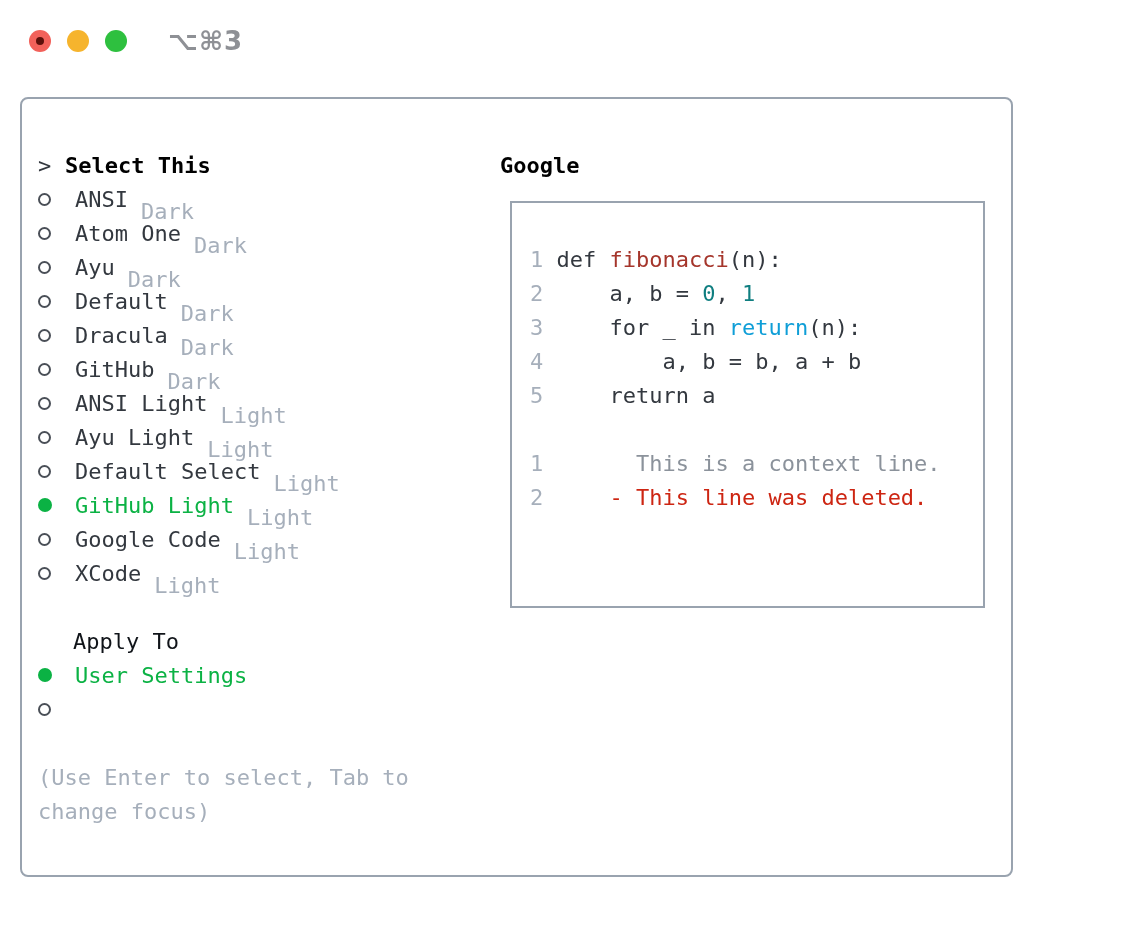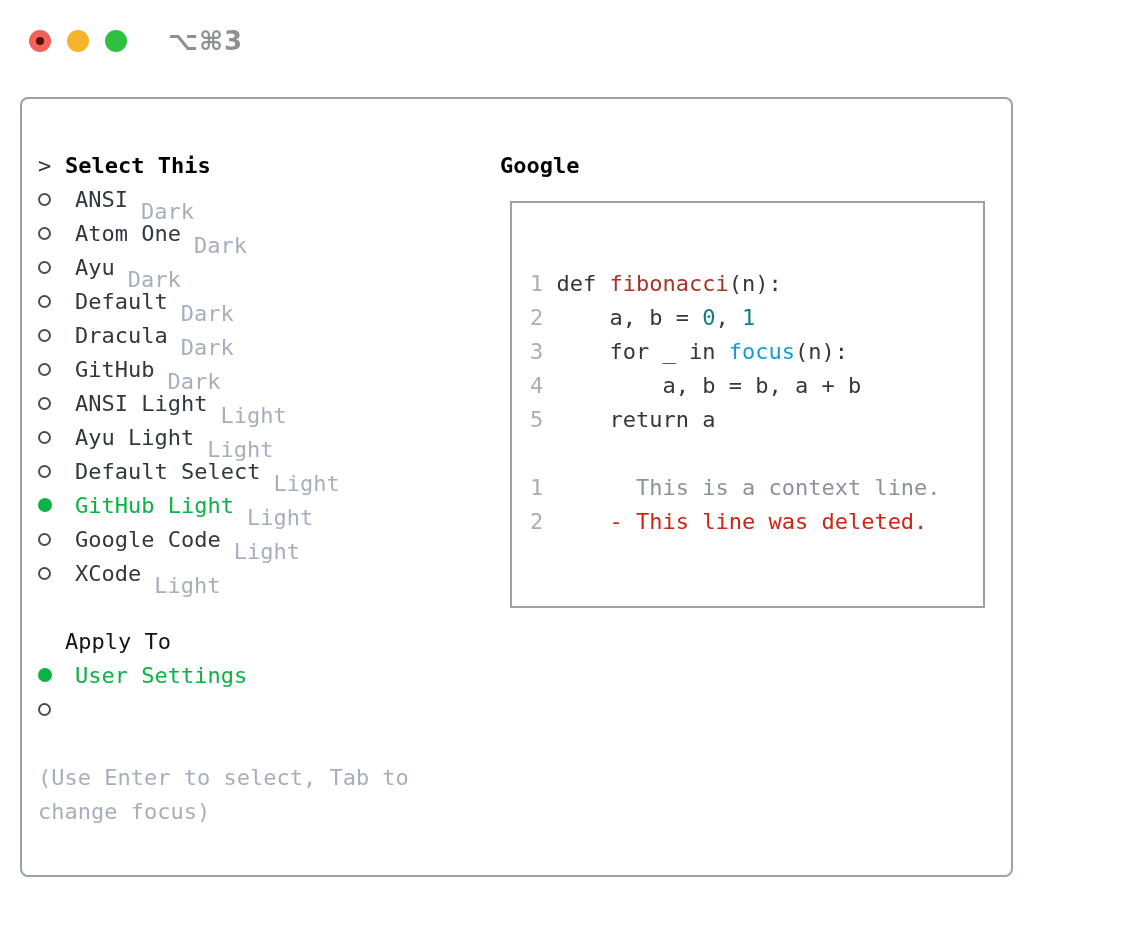--- a/index.html
+++ b/index.html
@@ -34,26 +34,26 @@
   .row{height:34px;display:flex;align-items:center;font-size:22px;color:var(--text);white-space:pre;}
   .spacer{height:34px;}
   .prompt{display:inline-block;width:27px;color:var(--text);}
   .bold-title{font-weight:bold;color:var(--heading);}
   .marker-cell{width:27px;display:flex;align-items:center;}
   .radio{width:13px;height:13px;border:2px solid #4a4f57;border-radius:50%;box-sizing:border-box;}
   .radio.on{width:14px;height:14px;border:none;background:var(--accent-green);}
   .t-name{color:var(--text);margin-left:10px;}
   .t-variant{color:var(--muted);margin-left:13px;margin-top:25px;}
   .selected .t-name{color:var(--accent-green);}
-  .apply-title{margin-left:27px;color:var(--apply-title);}
+  .apply-title{margin-left:35px;color:var(--apply-title);}
   .help-row{color:var(--muted);}
   
   .preview-title{position:absolute;left:478px;top:49px;height:34px;display:flex;align-items:center;font-size:22px;font-weight:bold;color:var(--heading);}
   .pbox{position:absolute;left:488px;top:102px;width:471px;height:403px;border:2px solid var(--border);background:#fff;overflow:hidden;}
-  .pbox-inner{padding:64px 0 0 18px;}
+  .pbox-inner{padding:40px 0 0 18px;}
   .pline{white-space:pre;font-size:22px;line-height:34px;height:34px;}
   .pgap{height:34px;}
   .lnum{color:var(--line-number);}
   .seg-fg{color:var(--text);}
   .seg-func{color:var(--func-red);}
   .seg-num{color:var(--number-teal);}
   .seg-builtin{color:var(--builtin-blue);}
   .seg-context{color:var(--diff-context);}
   .seg-deleted{color:var(--diff-deleted);}
   .seg-added{color:var(--diff-added);}
@@ -109,21 +109,21 @@
       <div class="row help-row">change focus)</div>
     </div>
 
     <div class="preview-title">Google</div>
 
     <div class="pbox">
       <div class="pbox-inner">
         <div>
             <div class="pline"><span class="lnum">1</span> <span class="seg-fg">def </span><span class="seg-func">fibonacci</span><span class="seg-fg">(n):</span></div>
             <div class="pline"><span class="lnum">2</span> <span class="seg-fg">    a, b = </span><span class="seg-num">0</span><span class="seg-fg">, </span><span class="seg-num">1</span></div>
-            <div class="pline"><span class="lnum">3</span> <span class="seg-fg">    for _ in </span><span class="seg-builtin">focus</span><span class="seg-fg">(n):</span></div>
+            <div class="pline"><span class="lnum">3</span> <span class="seg-fg">    for _ in </span><span class="seg-builtin">return</span><span class="seg-fg">(n):</span></div>
             <div class="pline"><span class="lnum">4</span> <span class="seg-fg">        a, b = b, a + b</span></div>
             <div class="pline"><span class="lnum">5</span> <span class="seg-fg">    return a</span></div>
           </div>
         <div class="pgap"></div>
         <div>
             <div class="pline"><span class="lnum">1</span> <span class="seg-context">      This is a context line.</span></div>
             <div class="pline"><span class="lnum">2</span> <span class="seg-deleted">    - This line was deleted.</span></div>
           </div>
       </div>
     </div>

